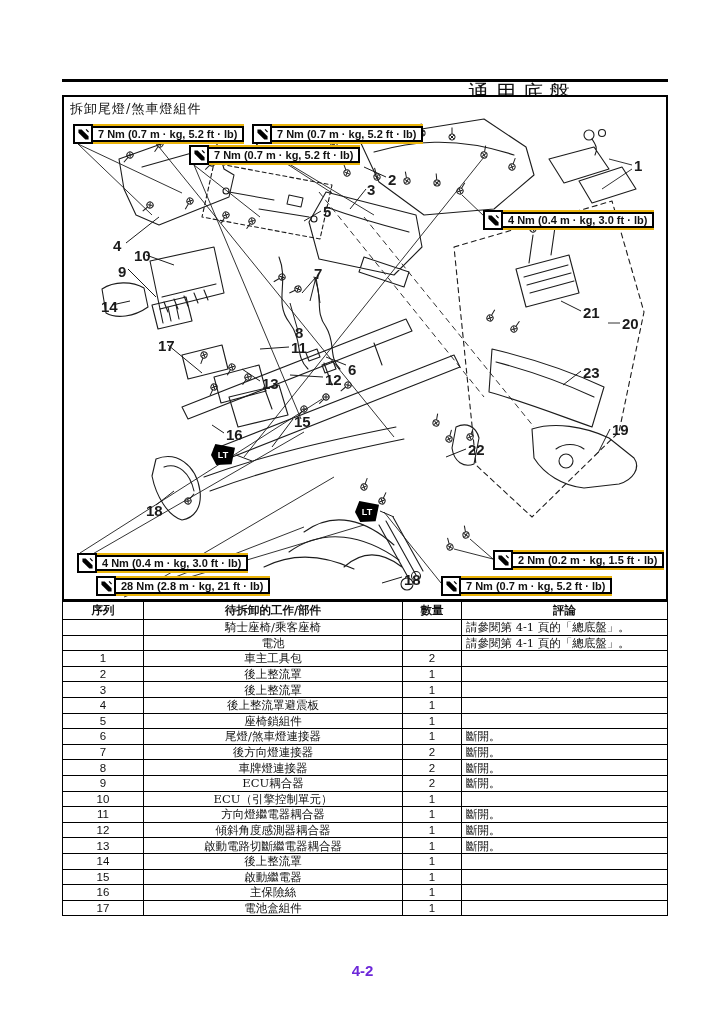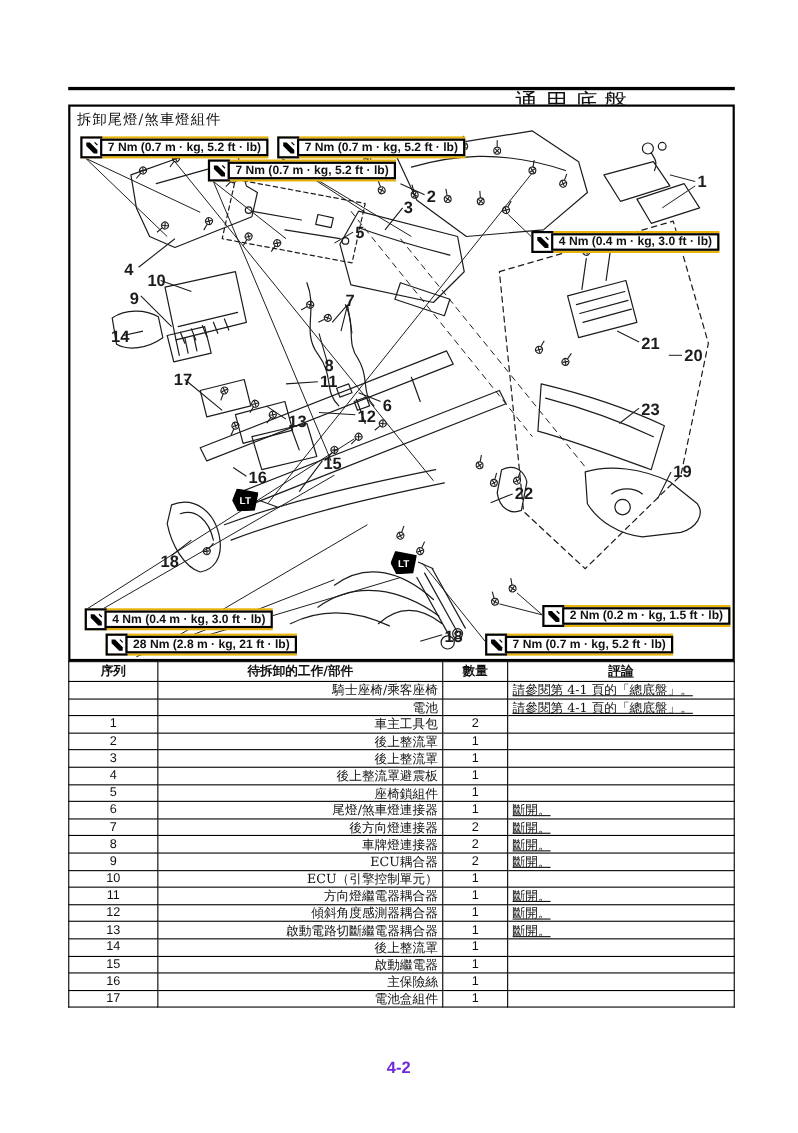--- a/index.html
+++ b/index.html
@@ -20,23 +20,23 @@
           font:bold 11px "Liberation Sans",sans-serif;padding:0 5px;display:flex;align-items:center;white-space:nowrap;}
   .loctite{position:absolute;width:24px;height:21px;background:#000;color:#fff;
            font:bold 9px "Liberation Sans",sans-serif;display:flex;align-items:center;justify-content:center;
            clip-path:polygon(18% 0, 100% 18%, 86% 96%, 22% 100%, 0 52%);}
   .parts-table{position:absolute;top:601px;left:62px;width:606px;border-collapse:collapse;
                font-size:11.5px;table-layout:fixed;background:#fff;}
   .parts-table th,.parts-table td{border:1.5px solid #000;padding:0 4px;overflow:hidden;white-space:nowrap;}
   .parts-table th{height:17px;font-weight:bold;text-align:center;}
   .parts-table td{height:14.6px;line-height:1.05;}
   .c-seq{width:72px;text-align:center;font-family:"Liberation Sans",sans-serif;}
-  .c-part{width:250px;text-align:right;}
+  .c-part{width:250px;text-align:center;}
   .c-qty{width:50px;text-align:center;font-family:"Liberation Sans",sans-serif;}
-  .c-remark{text-align:left;text-decoration:underline;}
+  .c-remark{text-align:left;}
   .parts-table th.c-seq,.parts-table th.c-qty{font-family:Liberation Mono, monospace;}
   .page-number{position:absolute;top:962px;left:0;width:725px;text-align:center;
                font:bold 15px "Liberation Sans",sans-serif;color:#6d28d9;}
 </style>
 </head>
 <body>
 
 <div class="header-title">通用底盤</div>
 <div class="rule"></div>
 

